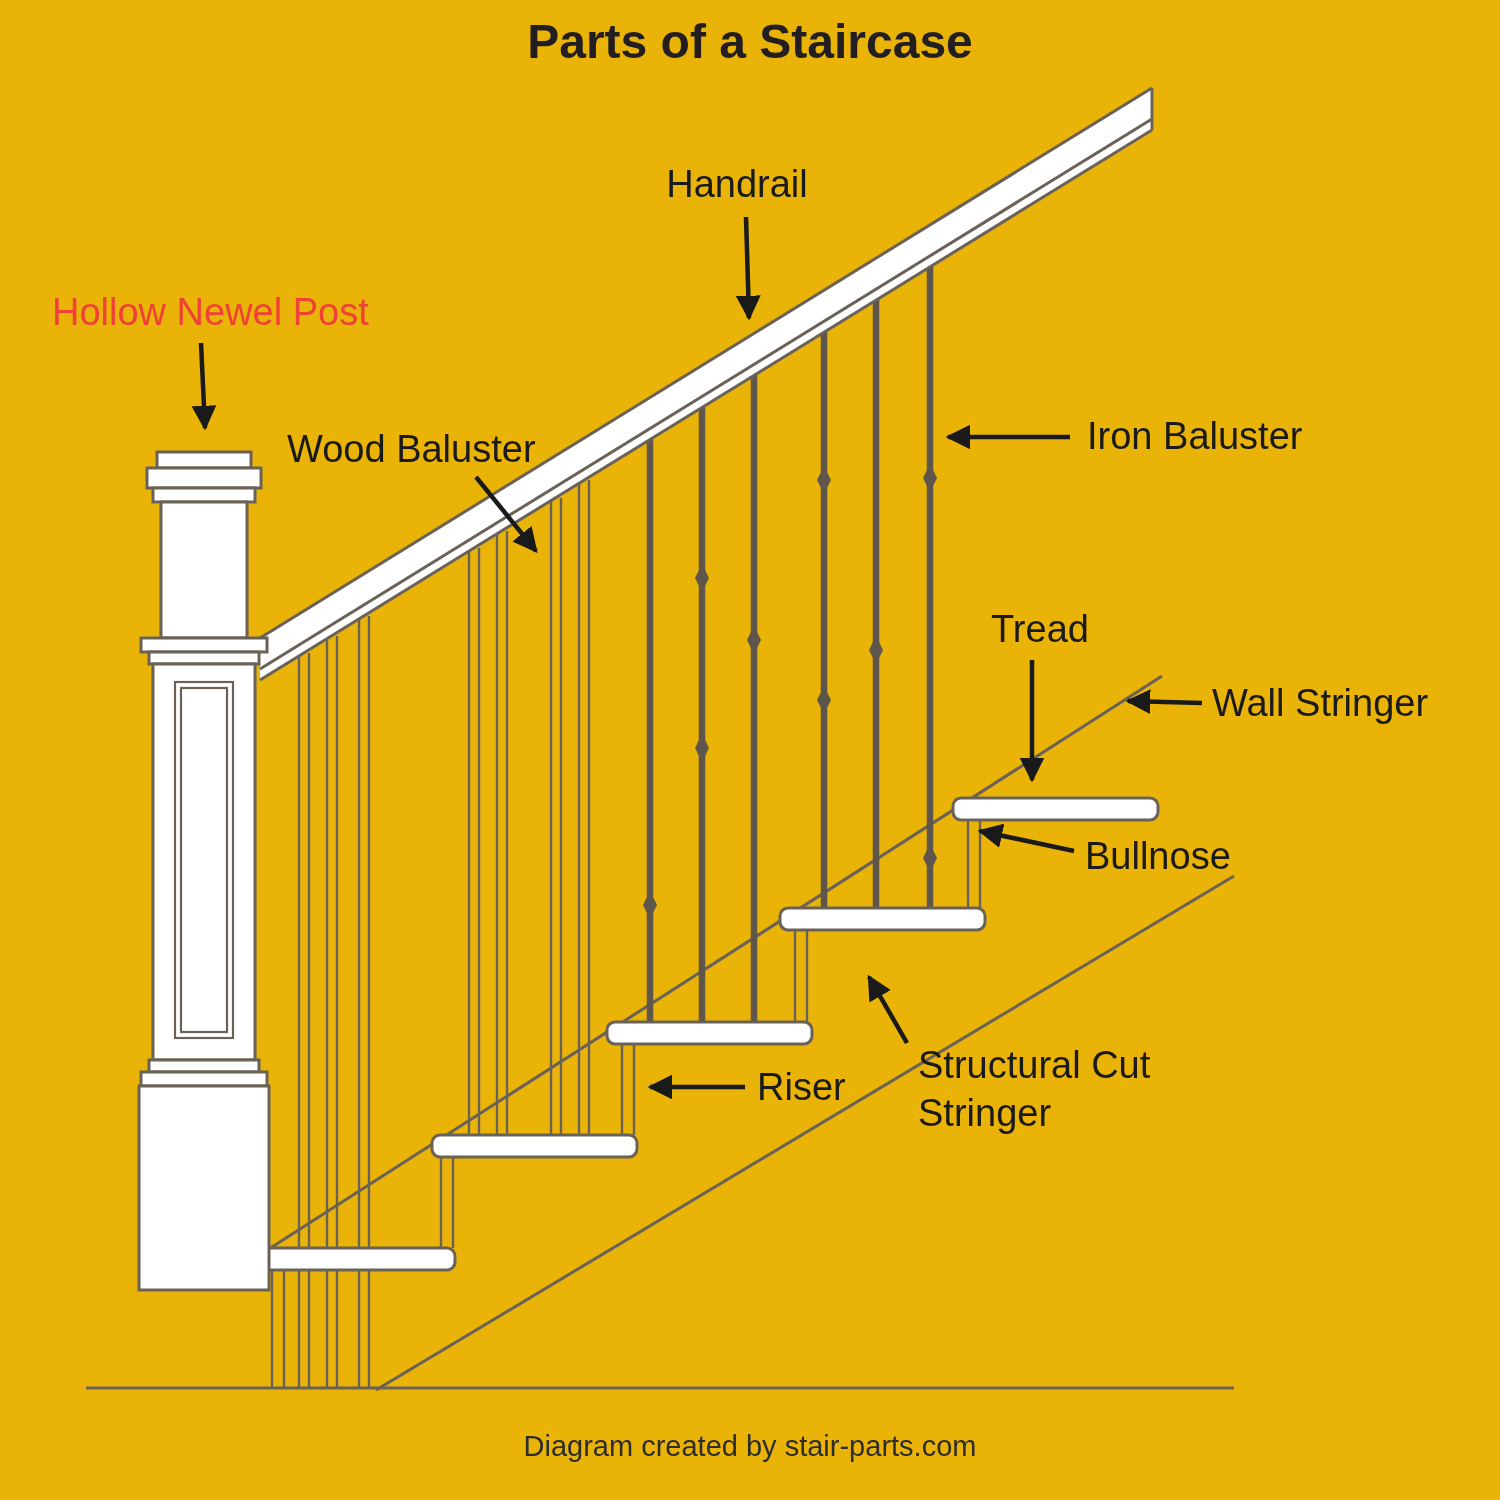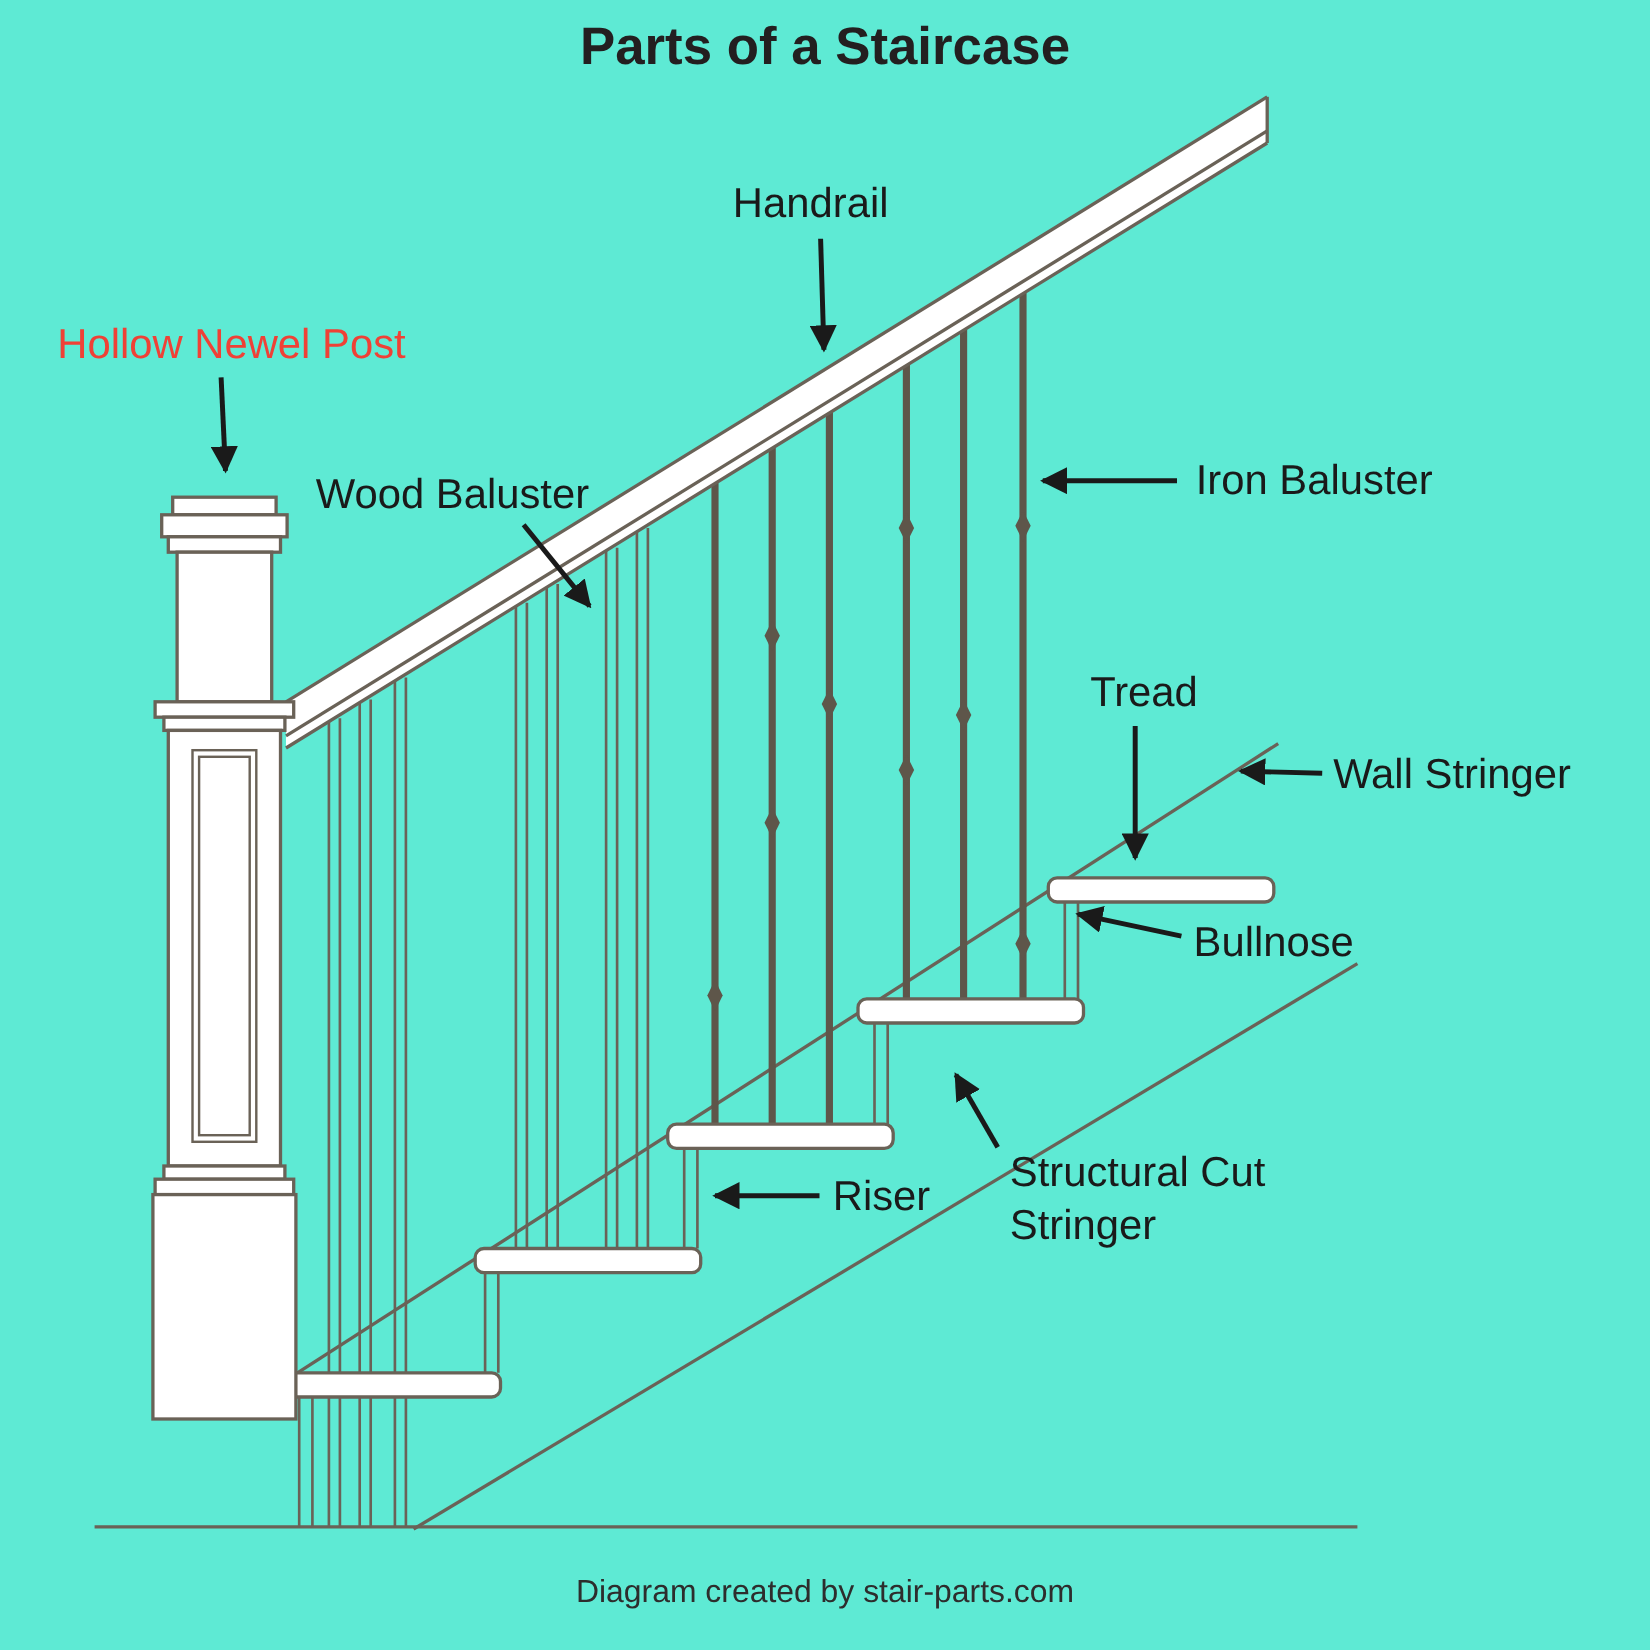--- a/index.html
+++ b/index.html
@@ -1,16 +1,16 @@
 <!DOCTYPE html>
 <html><head>
 <meta charset="utf-8">
 <style>
   html,body{margin:0;padding:0;background:#ffffff}
-  .canvas{position:relative;width:1500px;height:1500px;background:#5eead4;font-family:"Liberation Sans",sans-serif;overflow:hidden}
+  .canvas{position:relative;width:1500px;height:1500px;background:#eab308;font-family:"Liberation Sans",sans-serif;overflow:hidden}
   svg{display:block}
   .ln-sq{stroke:#6a6257;stroke-width:3;fill:none;stroke-linecap:butt}
   .wb{stroke:#6a6257;stroke-width:2.4;fill:none}
   .ib{stroke:#5e564a;stroke-width:6.5;fill:none;stroke-linecap:round}
   .knuckle{fill:#5e564a;stroke:none}
   .white{fill:#ffffff;stroke:#6a6257;stroke-width:3}
   .nofill{fill:none;stroke:#6a6257;stroke-width:2.2}
   .arrow{stroke:#1a1a1a;stroke-width:4.5;fill:none}
   .arrowhead{fill:#1a1a1a}
   text{fill:#1a1a1a;font-size:38px;font-family:"Liberation Sans",sans-serif}

